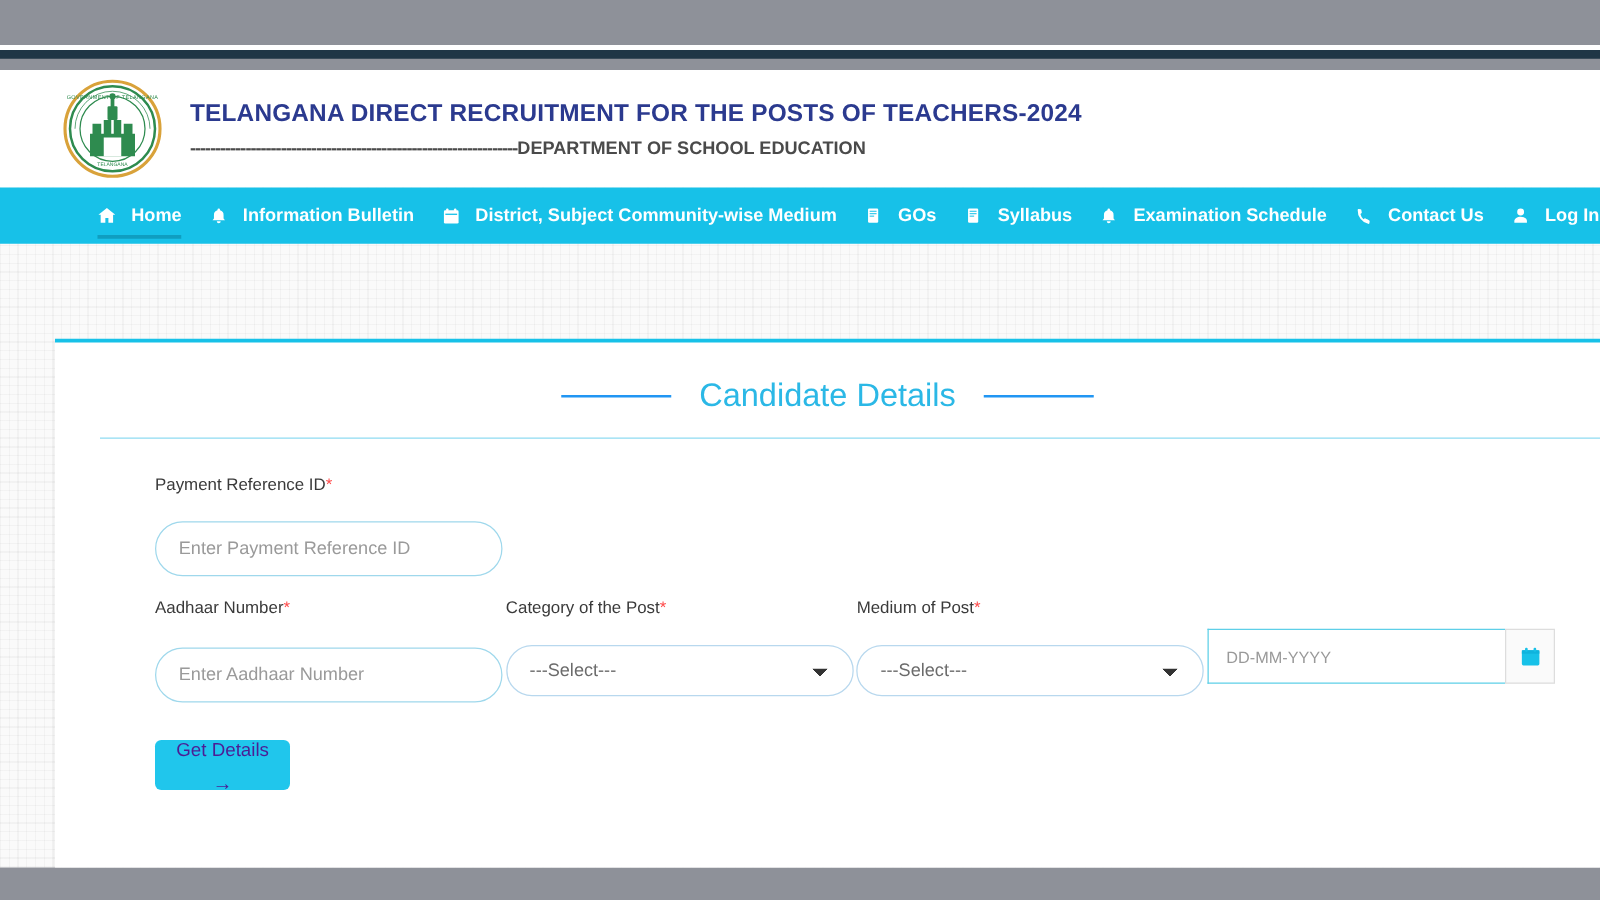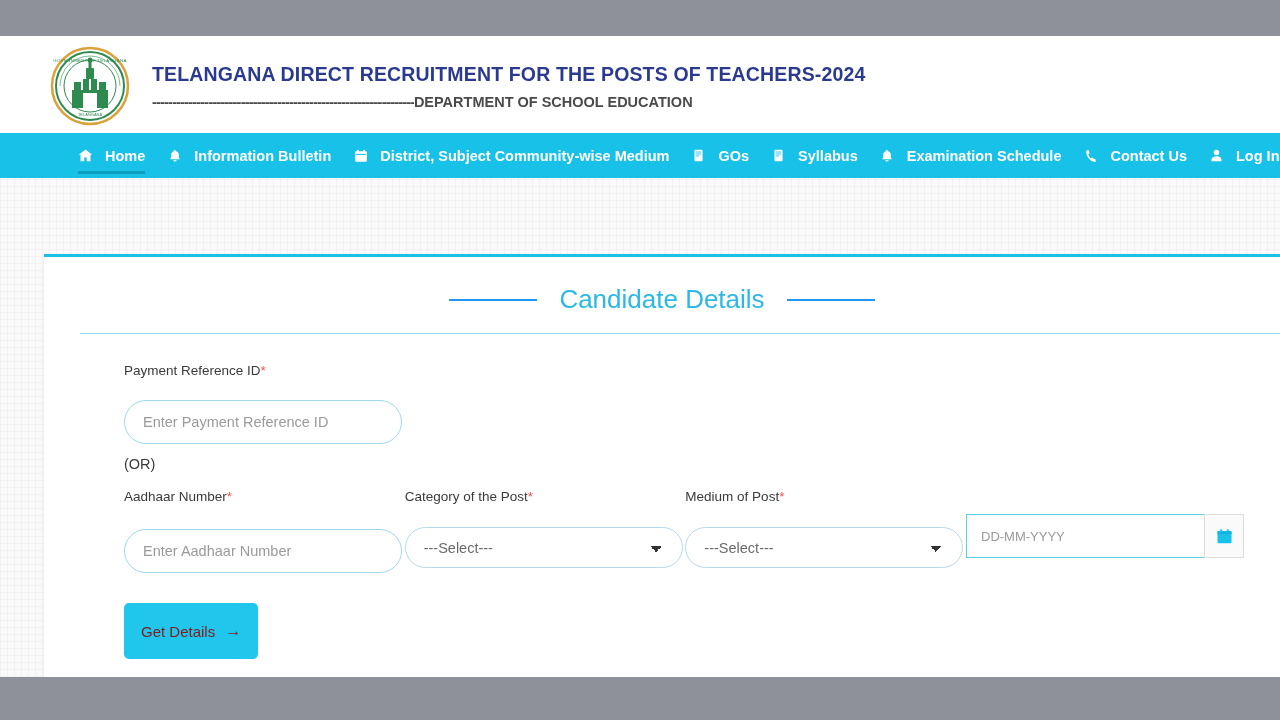--- a/index.html
+++ b/index.html
@@ -42,21 +42,21 @@
     position: absolute;
     top: 685px; left: 0;
     width: 1280px;
     height: 35px;
     background: #8e9199;
   }
 
   
   .page {
     position: absolute;
-    top: 39px; left: 0;
+    top: 56px; left: 0;
     width: 1280px;
     height: 638px;
     background:
       repeating-linear-gradient(0deg, rgba(0,0,0,0.030) 0px, rgba(0,0,0,0.030) 1px, transparent 1px, transparent 7px),
       repeating-linear-gradient(90deg, rgba(0,0,0,0.030) 0px, rgba(0,0,0,0.030) 1px, transparent 1px, transparent 7px),
       #fafafa;
     overflow: hidden;
   }
 
   
@@ -283,29 +283,30 @@
 
   .submit-row {
     margin-top: 30px;
     padding-left: 44px;
     padding-bottom: 34px;
   }
   .get-details {
     display: inline-flex;
     align-items: center;
     gap: 10px;
-    height: 56px;
+    height: 40px;
     padding: 0 17px;
     background: #20c6ec;
-    color: #7f1d1d;
+    color: #4c1d95;
     border: none;
     border-radius: 5px;
     font-size: 15px;
     font-family: "Liberation Sans", sans-serif;
     cursor: pointer;
+    flex-direction: column;
   }
   .get-details .arrow { font-size: 16px; font-weight: bold; }
 </style>
 </head>
 <body>
 
 <div class="top-chrome"></div>
 <div class="chrome-gap"></div>
 <div class="navy-bar"></div>
 <div class="bottom-chrome"></div>
@@ -434,21 +435,20 @@
     </div>
     <div class="title-divider"></div>
 
     <div class="form-area">
 
       <div class="row-one">
         <div class="field-label"><span>Payment Reference ID</span><span class="req">*</span></div>
         <input class="pill-input" type="text" placeholder="Enter Payment Reference ID" style="">
       </div>
 
-      <div class="or-text">(OR)</div>
 
       <div class="row-two">
 
         <div class="col col-aadhaar">
           <div class="field-label"><span>Aadhaar Number</span><span class="req">*</span></div>
           <div class="ctrl-wrap">
             <input class="pill-input" style="margin-top: 0px;" type="text" placeholder="Enter Aadhaar Number">
           </div>
         </div>
 

